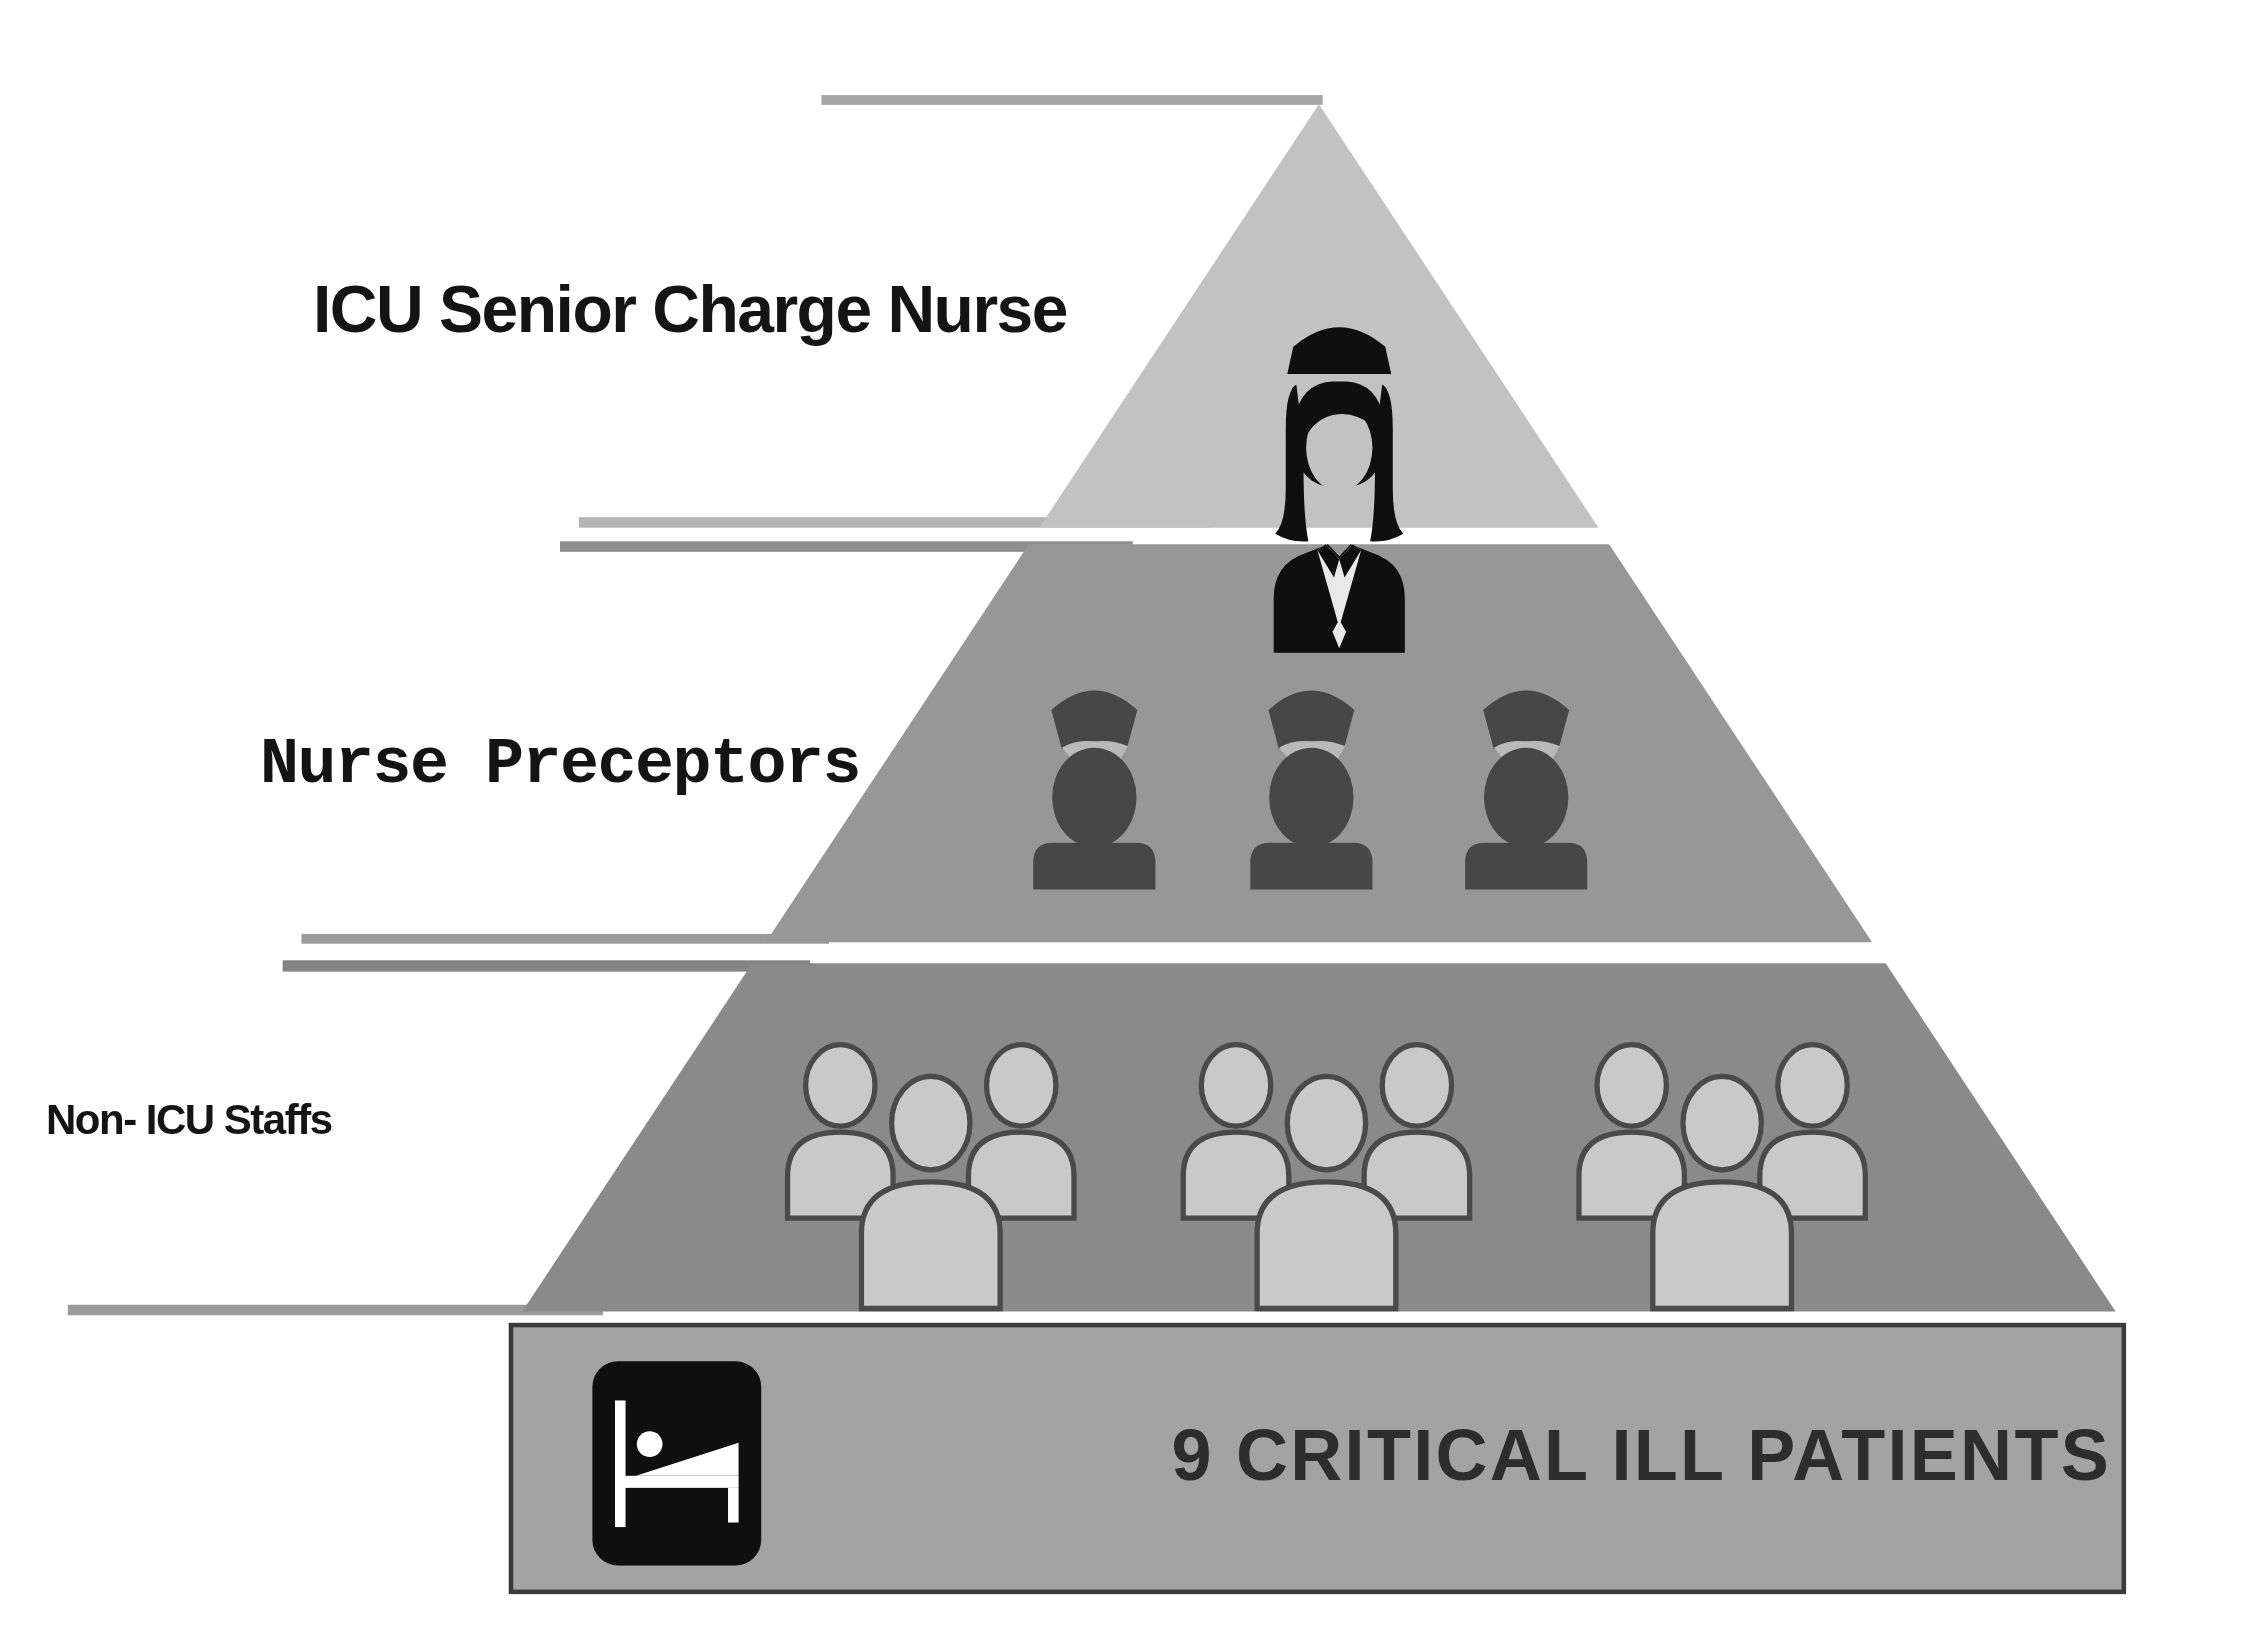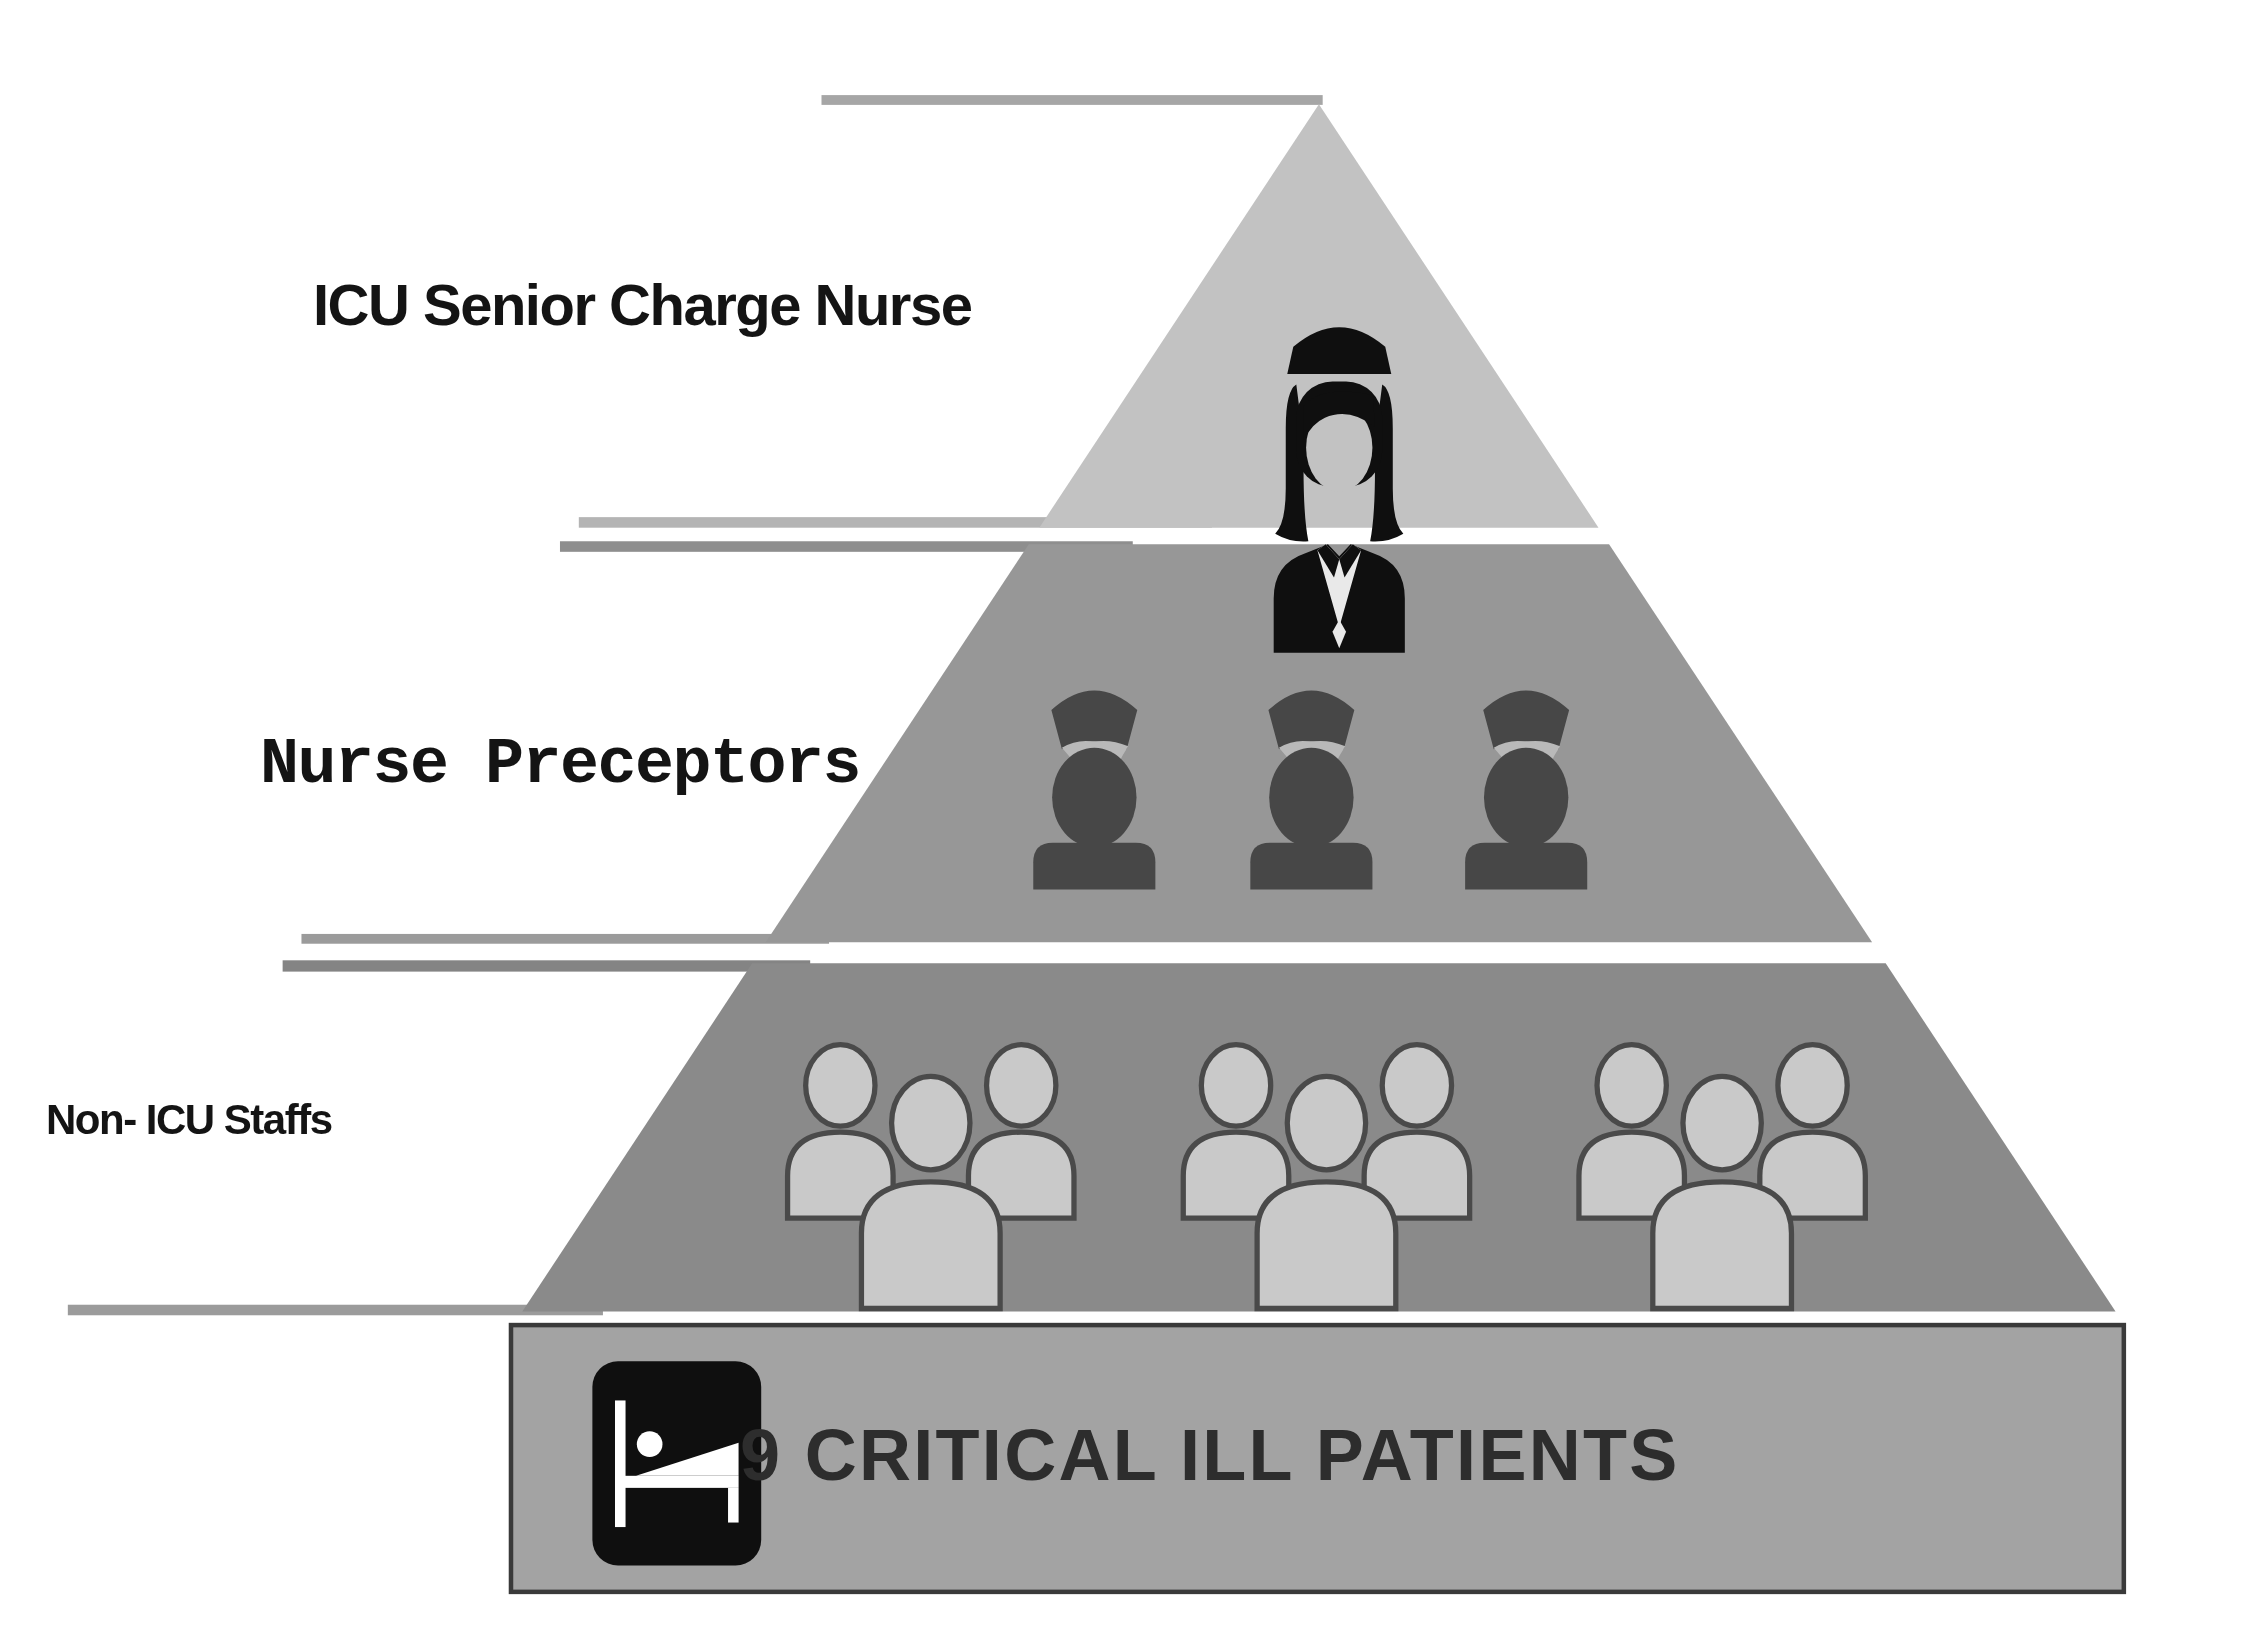--- a/index.html
+++ b/index.html
@@ -13,27 +13,27 @@
   }
   .stage svg { position: absolute; left: 0; top: 0; }
   .tier-label {
     position: absolute;
     font-weight: bold;
     color: #141414;
     letter-spacing: -1.5px;
     white-space: nowrap;
     line-height: 1;
   }
-  .label-1 { left: 313px; top: 276px;  font-size: 58px; }
+  .label-1 { left: 313px; top: 276px;  font-size: 66px; }
   .label-2 { left: 260px; top: 733px;  font-size: 65px; font-family: Liberation Mono, monospace; }
   .label-3 { left: 46px;  top: 1099px; font-size: 42px; }
   .bar-label {
     position: absolute;
-    left: 740px; top: 1419px; width: 1327px;
-    text-align: left;
+    left: 784px; top: 1419px; width: 1327px;
+    text-align: right;
     font-weight: bold;
     font-size: 72px;
     letter-spacing: 2.3px;
     color: #2d2d2d;
     line-height: 1;
     white-space: nowrap;
   }
 </style>
 </head>
 <body>

